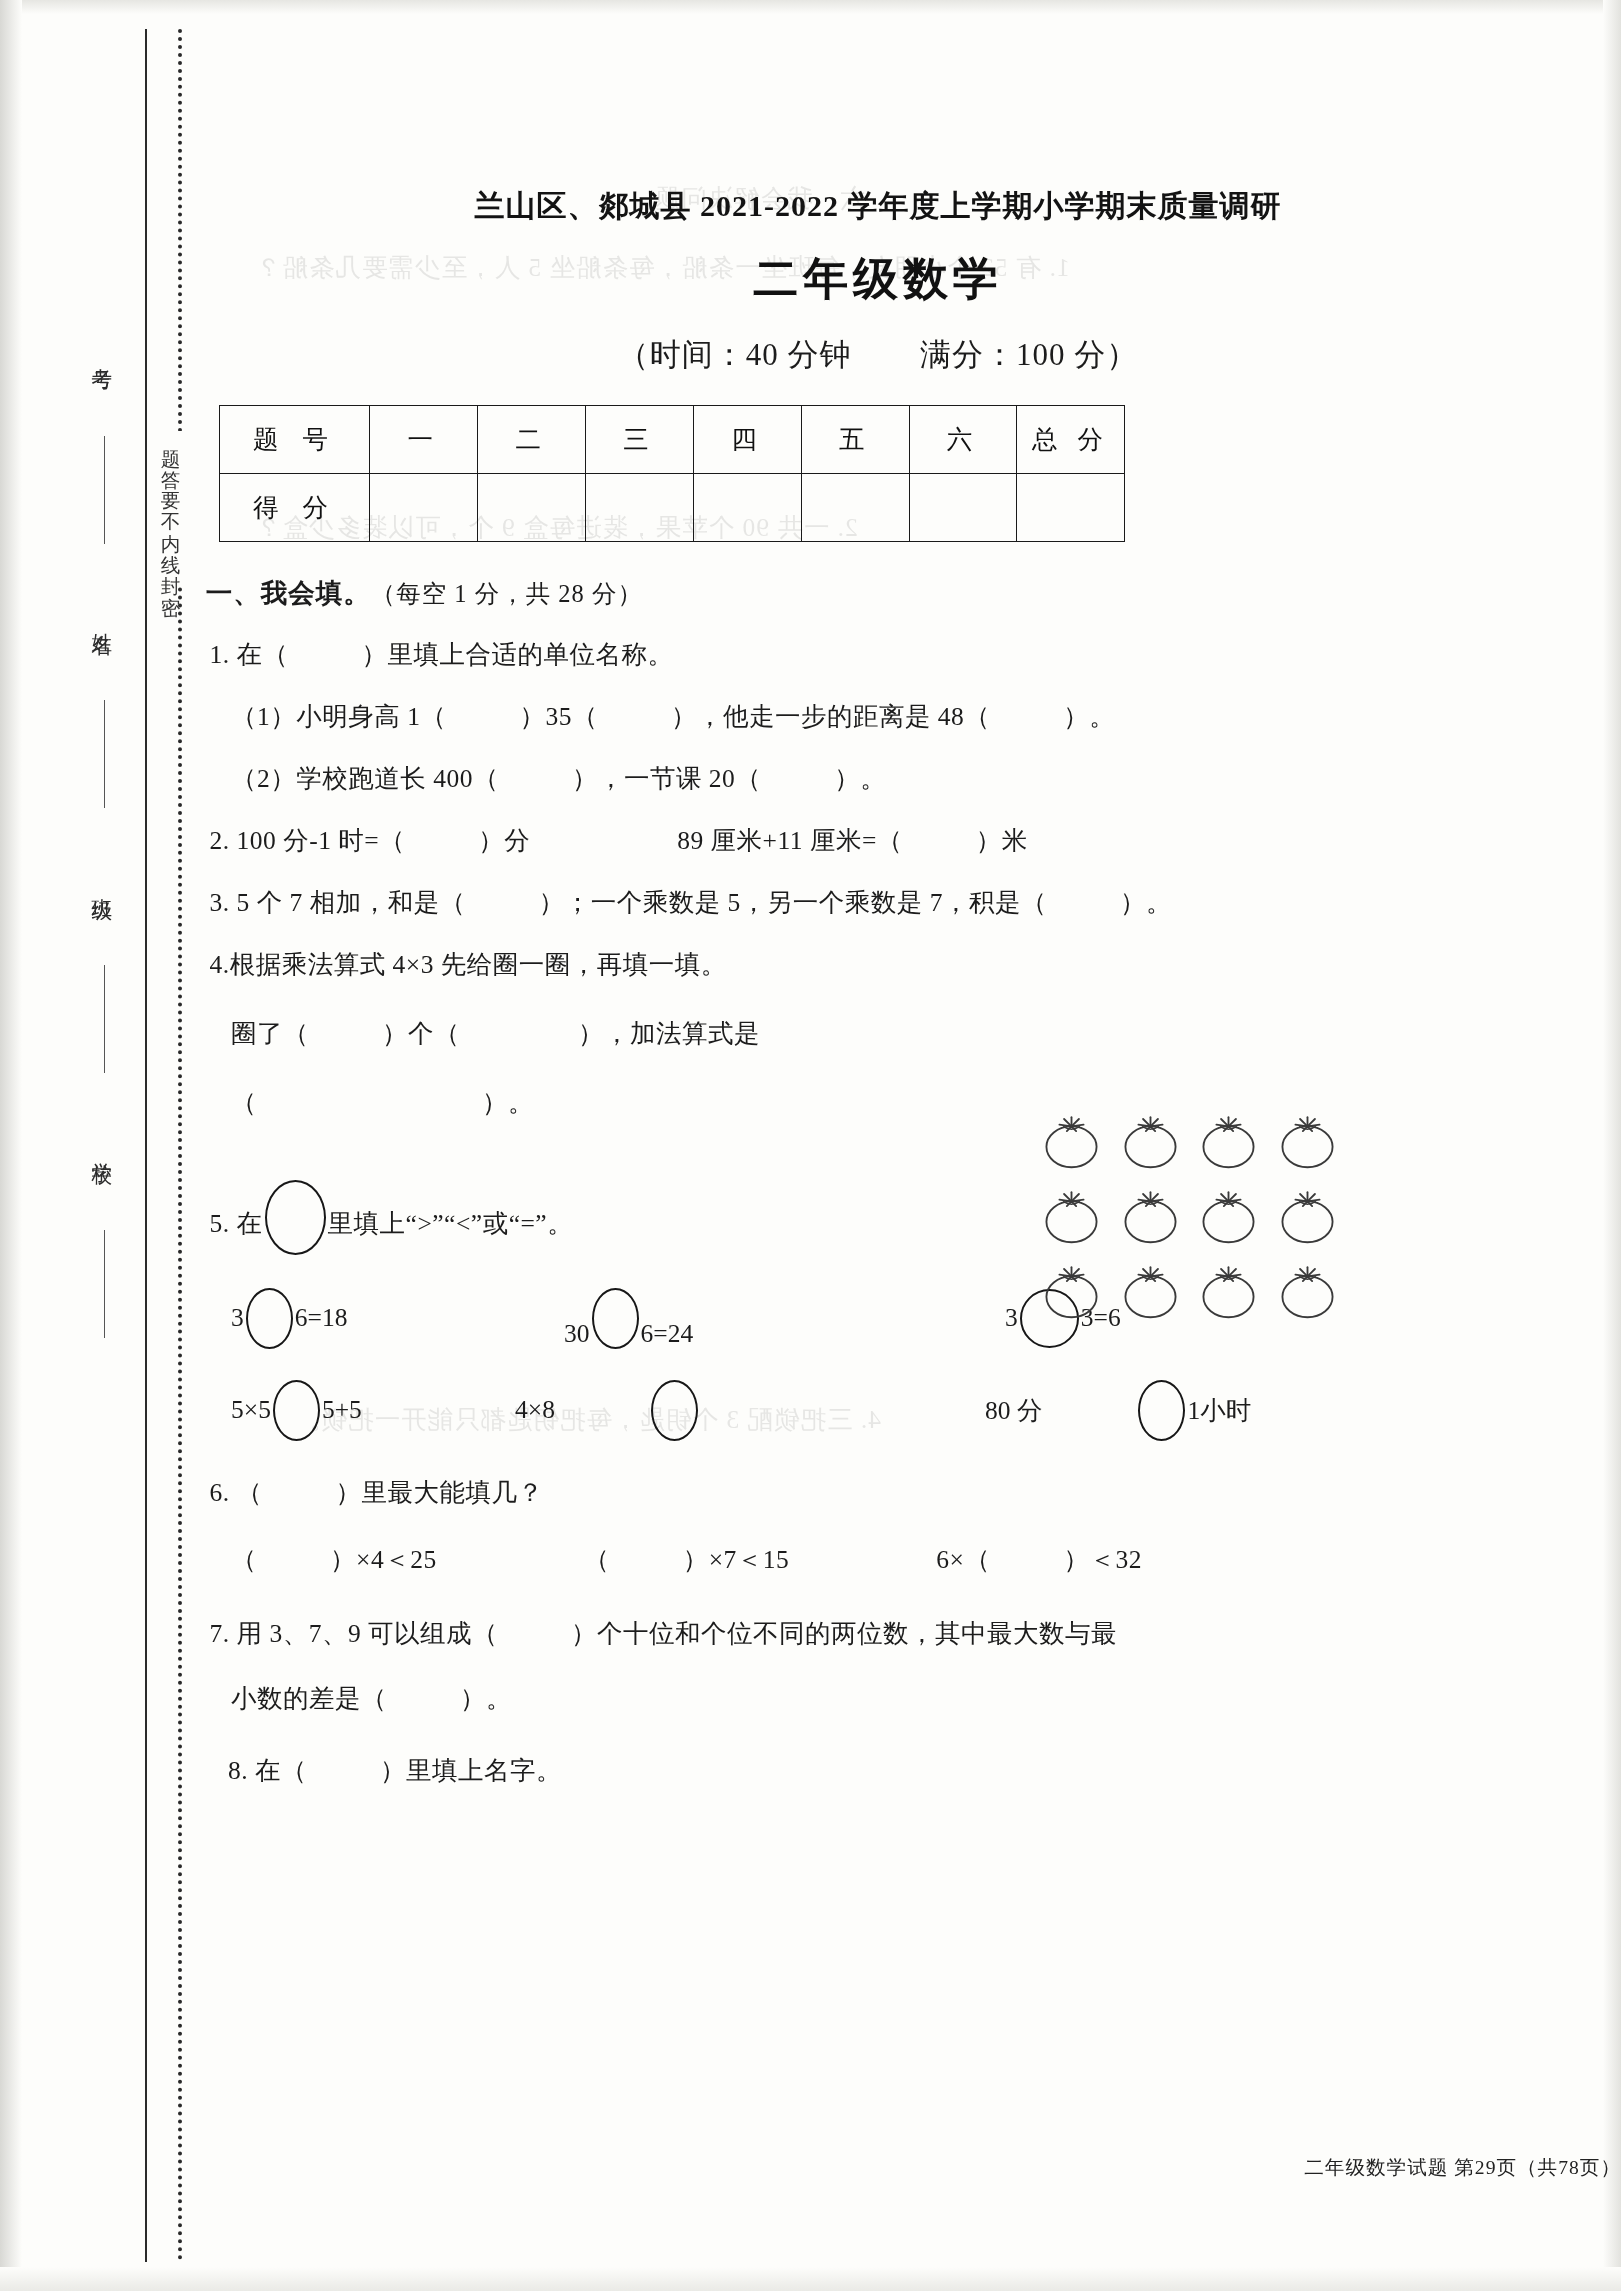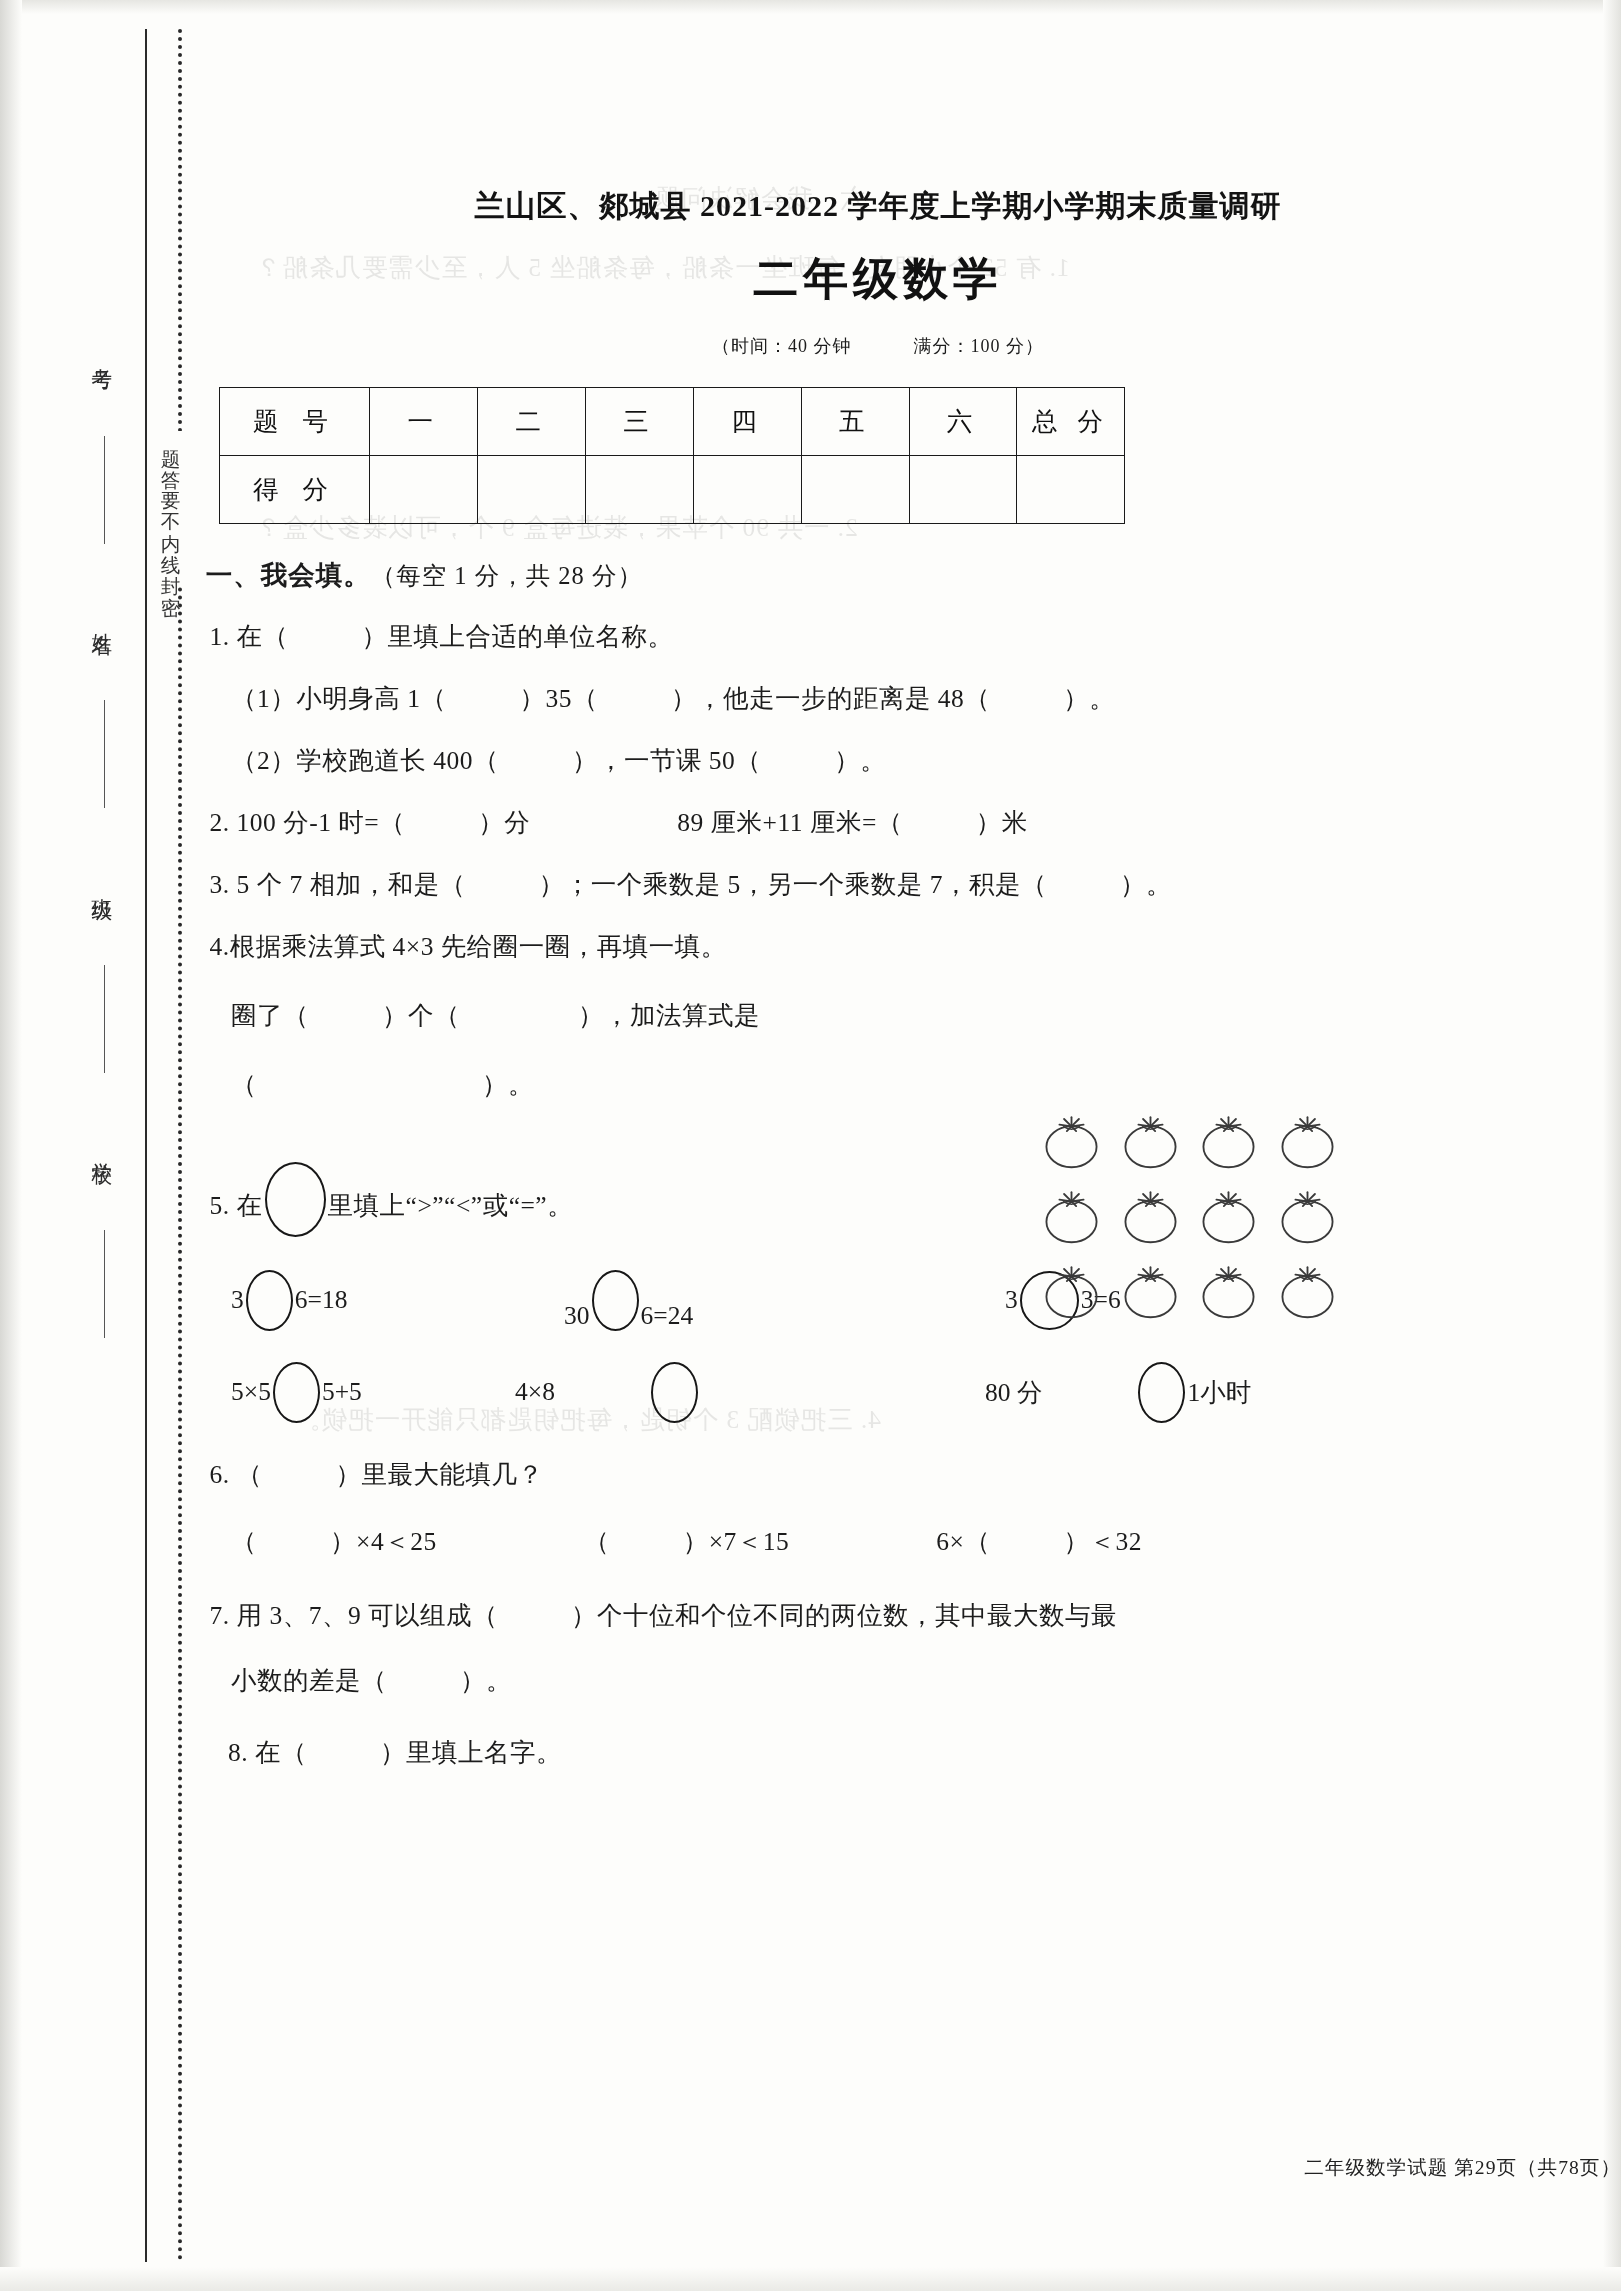--- a/index.html
+++ b/index.html
@@ -65,21 +65,21 @@
   .subtitle{
     text-align:center;
     font-size:45px;
     font-weight:bold;
     letter-spacing:4.9px;
     margin-top:21.6px;
     color:#111;
   }
   .meta{
     text-align:center;
-    font-size:18px;
+    font-size:31px;
     margin-top:25.5px;
     letter-spacing:1px;
   }
   .meta .gap{display:inline-block;width:51px;}
 
   
   table.score{
     margin:29px 0 0 27.4px;
     border-collapse:collapse;
     width:906px;
@@ -250,21 +250,21 @@
       <span>一、我会填。</span><span class="pts">（每空 1 分，共 28 分）</span>
     </div>
 
     <div class="q">
       <span>1. 在（</span><span class="blank"></span><span>）里填上合适的单位名称。</span>
     </div>
     <div class="q sub">
       <span>（1）小明身高 1（</span><span class="blank"></span><span>）35（</span><span class="blank"></span><span>），他走一步的距离是 48（</span><span class="blank"></span><span>）。</span>
     </div>
     <div class="q sub">
-      <span>（2）学校跑道长 400（</span><span class="blank"></span><span>），一节课 50（</span><span class="blank"></span><span>）。</span>
+      <span>（2）学校跑道长 400（</span><span class="blank"></span><span>），一节课 20（</span><span class="blank"></span><span>）。</span>
     </div>
 
     <div class="q">
       <span>2. 100 分-1 时=（</span><span class="blank"></span><span>）分</span><span class="sp-xl"></span><span>89 厘米+11 厘米=（</span><span class="blank"></span><span>）米</span>
     </div>
 
     <div class="q">
       <span>3. 5 个 7 相加，和是（</span><span class="blank"></span><span>）；一个乘数是 5，另一个乘数是 7，积是（</span><span class="blank"></span><span>）。</span>
     </div>
 

